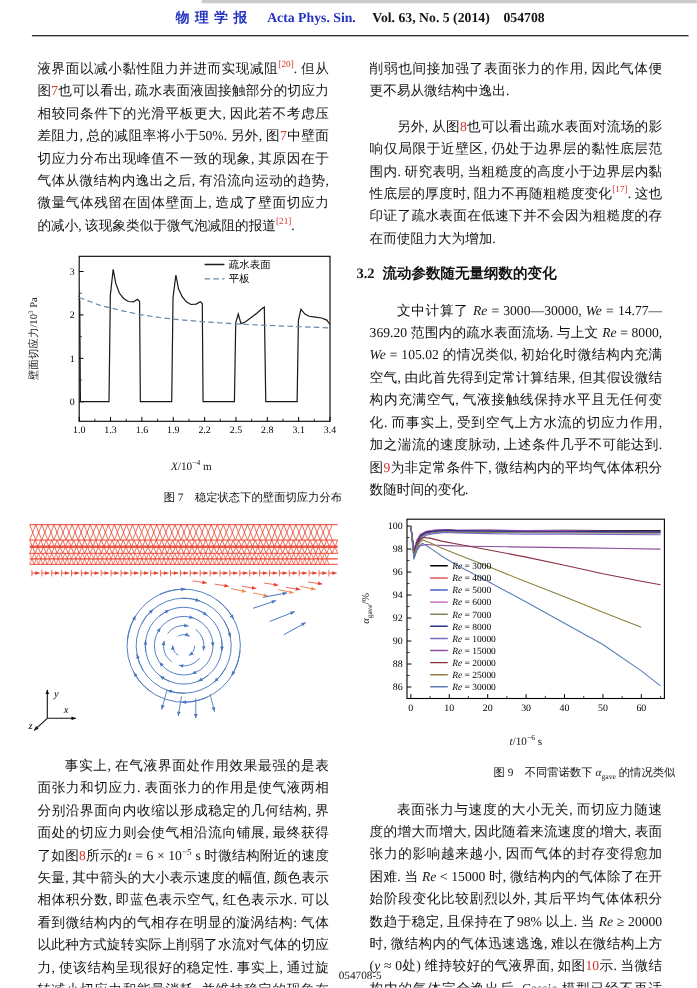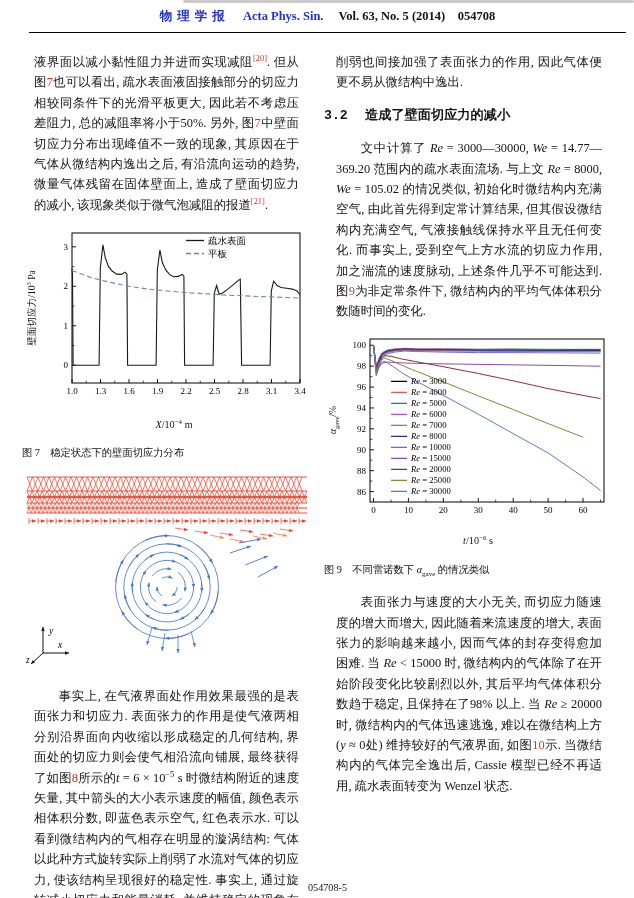--- a/index.html
+++ b/index.html
@@ -13,26 +13,26 @@
   .col{position:absolute;top:40px;width:289px;font-size:12.4px;line-height:20.4px;text-align:justify;}
   .col-left{left:22px;}
   .col-right{left:324px;width:290px;}
   p.para{margin:12px;}
   p.indent{text-indent:2em;}
   .mt10{margin-top:10px;}
   sup.s{font-size:0.68em;vertical-align:super;line-height:0;}
   sub.s{font-size:0.68em;vertical-align:sub;line-height:0;}
   .mi{font-family:"Liberation Serif","DejaVu Serif",serif;font-style:italic;}
   h3.sec{margin:12px 0 8px 0;font-size:13.2px;font-weight:bold;}
-  h3.sec .secno{margin-right:14px;font-family:Liberation Mono, monospace;}
+  h3.sec .secno{margin-right:4px;}
   figure{margin:0;padding:0;}
   .chartrow{position:relative;padding-left:16px;}
   .ylab{position:absolute;transform:rotate(-90deg);text-align:center;font-size:9.6px;height:12px;line-height:12px;white-space:nowrap;}
   .xlab{text-align:center;font-size:10.2px;margin-left:16px;margin-top:-1px;}
-  .figcap{text-align:left;font-size:10.3px;margin-top:8px;color:#111;}
+  .figcap{text-align:right;font-size:10.3px;margin-top:8px;color:#111;}
   .fig7{margin-top:6px;}
   .fig8{margin-top:8px;text-align:center;}
   .fig8 .figcap{margin-top:4px;}
   .fig9{margin-top:4px;}
   svg text{font-family:"Liberation Serif","DejaVu Serif",serif;fill:#000;}
   .footer{position:absolute;left:0;right:0;bottom:5px;text-align:center;font-size:10.2px;}
 </style>
 </head>
 <body>
 
@@ -346,24 +346,25 @@
           <text x="33" y="177" font-size="9.5" font-style="italic">x</text>
           <text x="1" y="192" font-size="9.5" font-style="italic">z</text>
         </svg>
     </figure>
 
     <p class="para indent mt10"><span>事实上, 在气液界面处作用效果最强的是表面张力和切应力. 表面张力的作用是使气液两相分别沿界面向内收缩以形成稳定的几何结构, 界面处的切应力则会使气相沿流向铺展, 最终获得了如图</span><span style="color: rgb(213, 54, 43);">8</span><span>所示的</span><span class="mi">t</span><span> = 6 × 10</span><sup class="s">−5</sup><span> s 时微结构附近的速度矢量, 其中箭头的大小表示速度的幅值, 颜色表示相体积分数, 即蓝色表示空气, 红色表示水. 可以看到微结构内的气相存在明显的漩涡结构: 气体以此种方式旋转实际上削弱了水流对气体的切应力, 使该结构呈现很好的稳定性. 事实上, 通过旋转减小切应力和能量消耗, 并维持稳定的现象在自然界普遍存在, 如龙卷风、漩涡、滚轴等. 另外, 切应力的</span></p>
   </div>
 
   <div class="col col-right">
     <p class="para"><span>削弱也间接加强了表面张力的作用, 因此气体便更不易从微结构中逸出.</span></p>
+    <p class="para indent"><span>另外, 从图</span><span style="color: rgb(213, 54, 43);">8</span><span>也可以看出疏水表面对流场的影响仅局限于近壁区, 仍处于边界层的黏性底层范围内. 研究表明, 当粗糙度的高度小于边界层内黏性底层的厚度时, 阻力不再随粗糙度变化</span><sup class="s" style="color: rgb(213, 54, 43);">[17]</sup><span>. 这也印证了疏水表面在低速下并不会因为粗糙度的存在而使阻力大为增加.</span></p>
 
     <h3 class="sec">
       <span class="secno">3.2</span>
-      <span>造成了壁面切应力的减小</span>
+      <span>流动参数随无量纲数的变化</span>
     </h3>
 
     <p class="para indent"><span>文中计算了 </span><span class="mi">Re</span><span> = 3000—30000, </span><span class="mi">We</span><span> = 14.77—369.20 范围内的疏水表面流场. 与上文 </span><span class="mi">Re</span><span> = 8000, </span><span class="mi">We</span><span> = 105.02 的情况类似, 初始化时微结构内充满空气, 由此首先得到定常计算结果, 但其假设微结构内充满空气, 气液接触线保持水平且无任何变化. 而事实上, 受到空气上方水流的切应力作用, 加之湍流的速度脉动, 上述条件几乎不可能达到. 图</span><span style="color: rgb(213, 54, 43);">9</span><span>为非定常条件下, 微结构内的平均气体体积分数随时间的变化.</span></p>
 
     <figure class="fig9">
       <div class="chartrow">
         <div class="ylab" style="width:192px;left:-87px;top:80px;"><span class="mi">α</span><sub class="s">gave</sub><span>/%</span></div>
         <svg width="276" height="192">
             <rect x="30" y="5" width="234" height="163" fill="none" stroke="#000" stroke-width="1"></rect>
             <line x1="33.492537313432834" y1="168" x2="33.492537313432834" y2="164" stroke="#000" stroke-width="0.9"></line>

